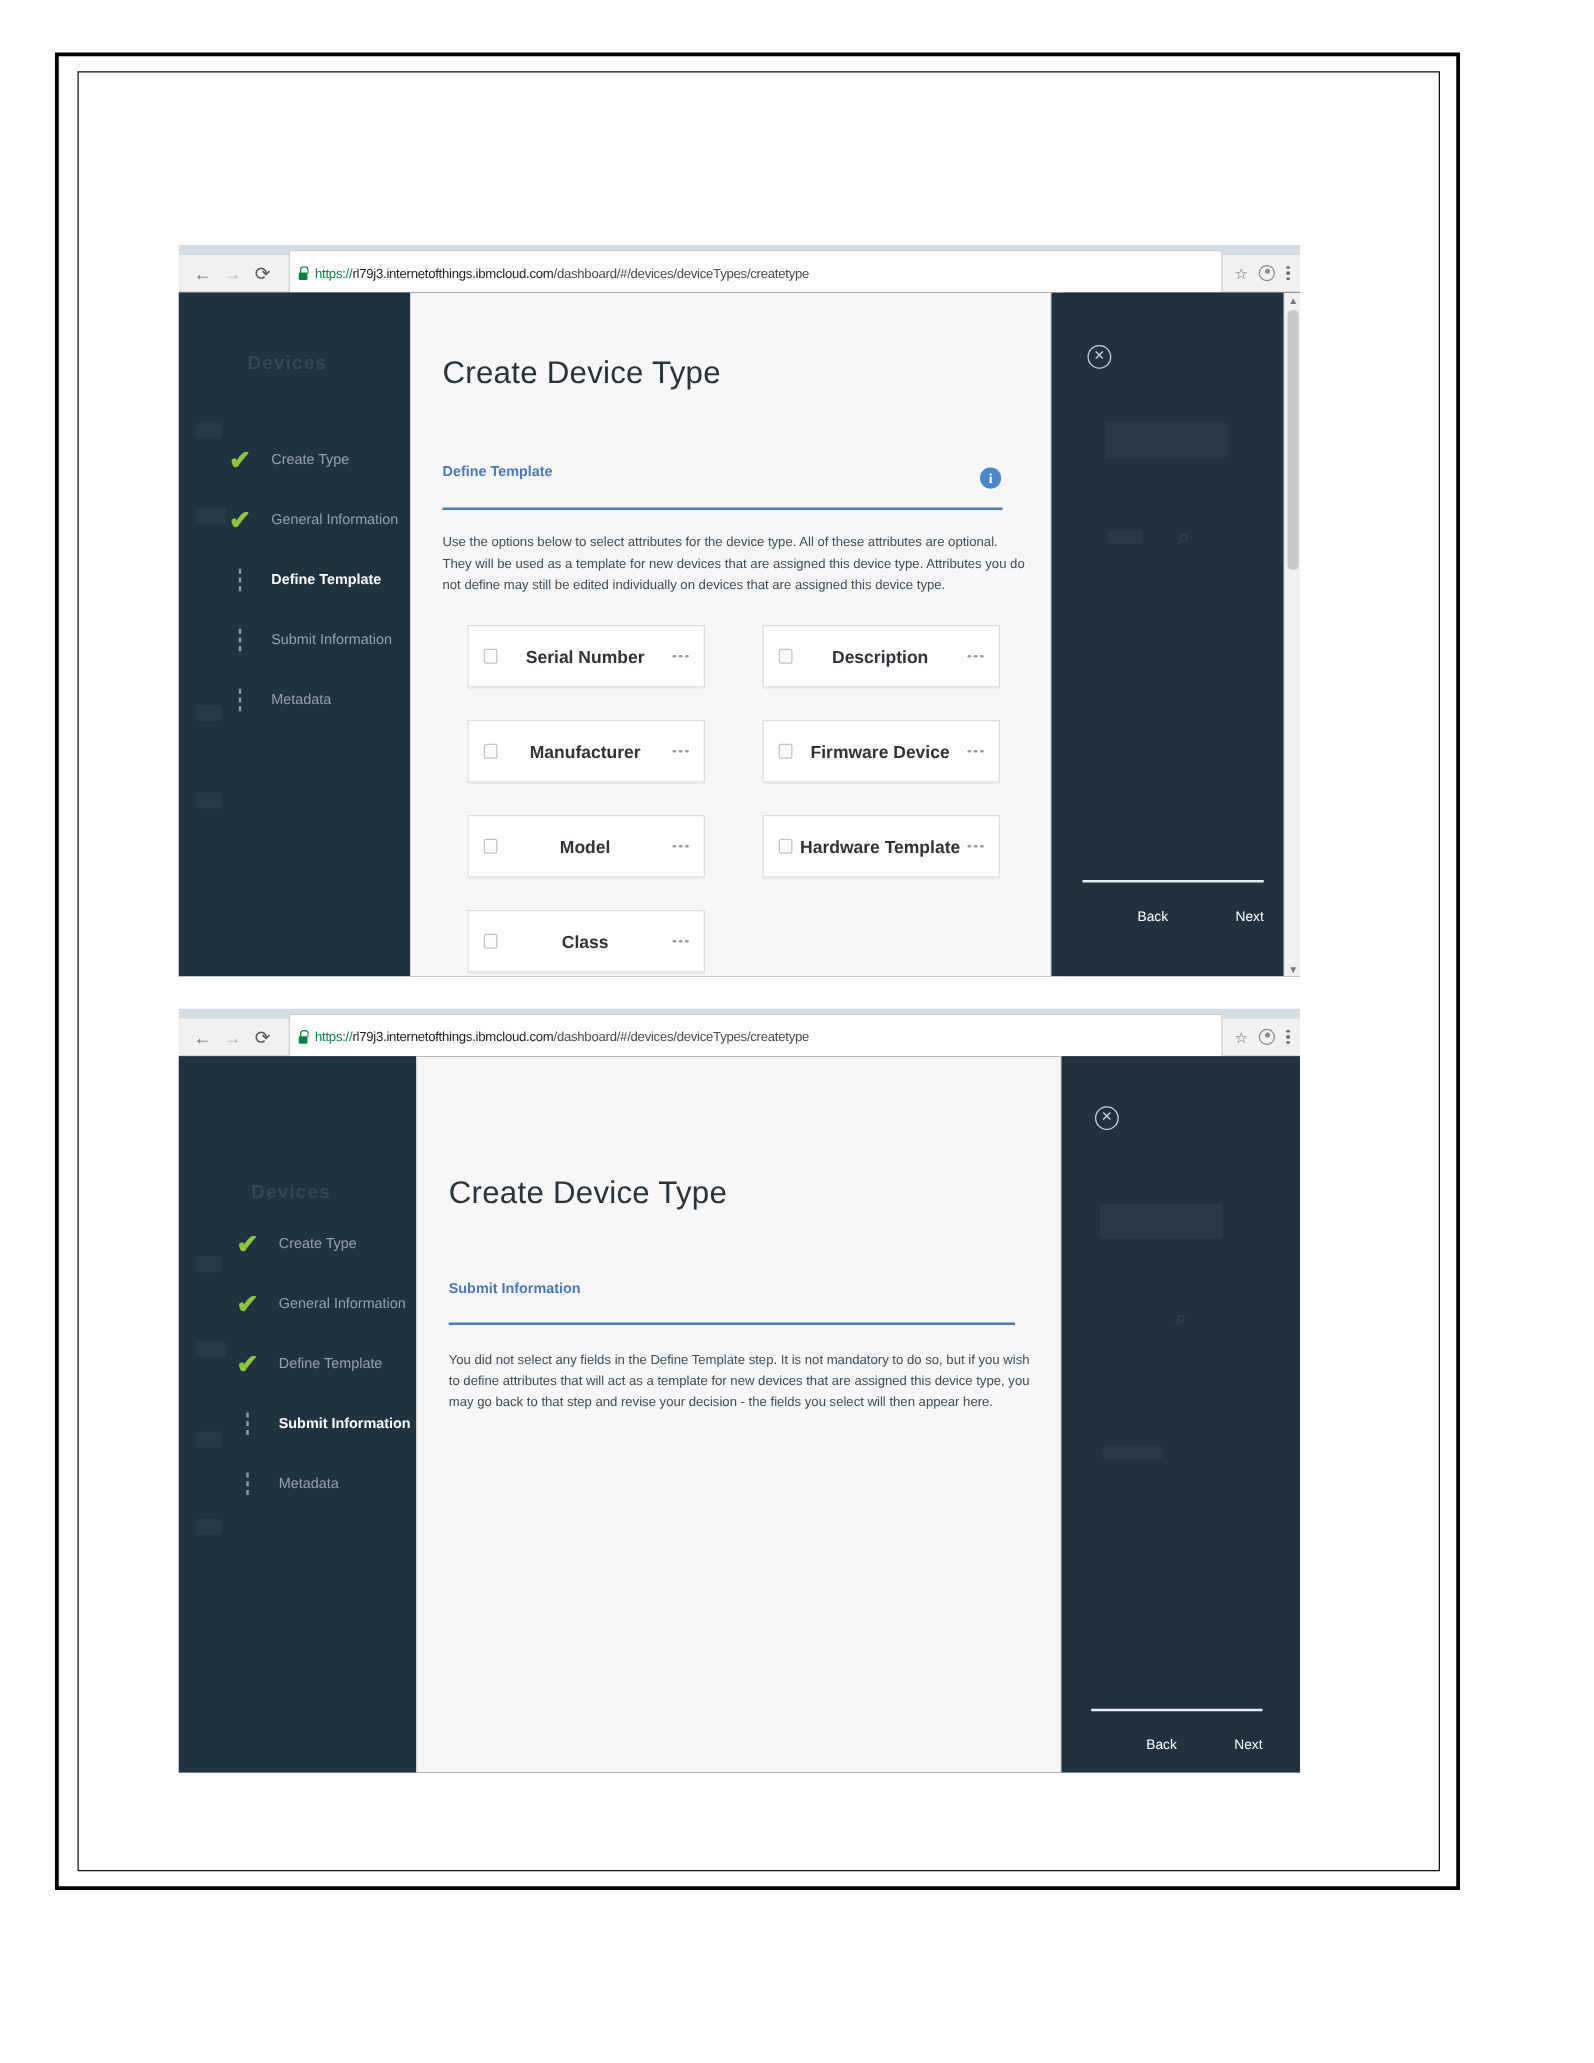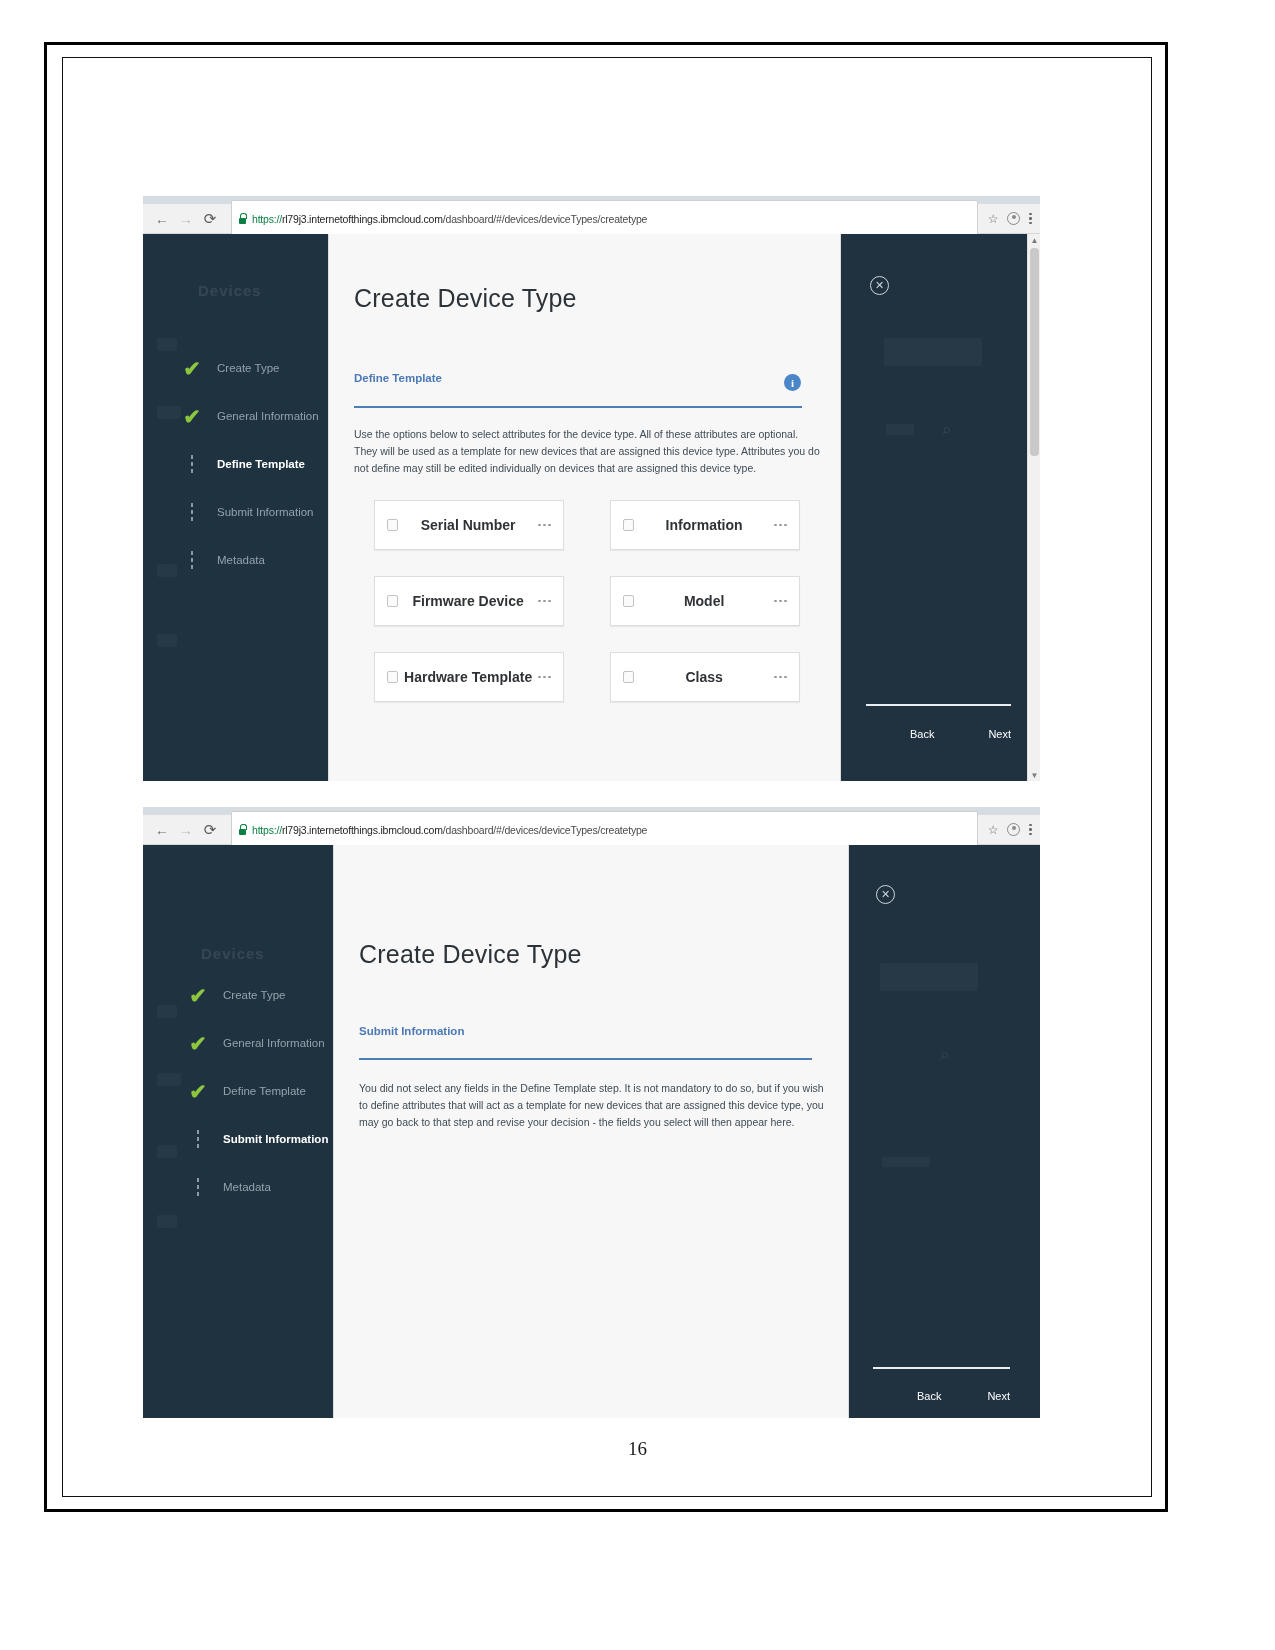--- a/index.html
+++ b/index.html
@@ -472,24 +472,33 @@
           <div class="attr-card">
             <span class="attr-checkbox"></span>
             <span class="attr-label">Serial Number</span>
             <span class="attr-more">
                 <i></i>
                 <i></i>
                 <i></i>
               </span>
           </div>
 
-
           <div class="attr-card">
             <span class="attr-checkbox"></span>
-            <span class="attr-label">Information</span>
+            <span class="attr-label">Description</span>
+            <span class="attr-more">
+                <i></i>
+                <i></i>
+                <i></i>
+              </span>
+          </div>
+
+          <div class="attr-card">
+            <span class="attr-checkbox"></span>
+            <span class="attr-label">Manufacturer</span>
             <span class="attr-more">
                 <i></i>
                 <i></i>
                 <i></i>
               </span>
           </div>
 
           <div class="attr-card">
             <span class="attr-checkbox"></span>
             <span class="attr-label">Firmware Device</span>
@@ -646,14 +655,13 @@
 
       <div class="nav-rule" style="left:730px; top:522px; width:137px;"></div>
 
       <div class="nav-actions" style="left:730px; top:545px; width:137px;">
         <span class="nav-action">Back</span>
         <span class="nav-action">Next</span>
       </div>
     </div>
   </div>
 
-  <div class="page-number">16</div>
 </div>
 
 </body></html>

